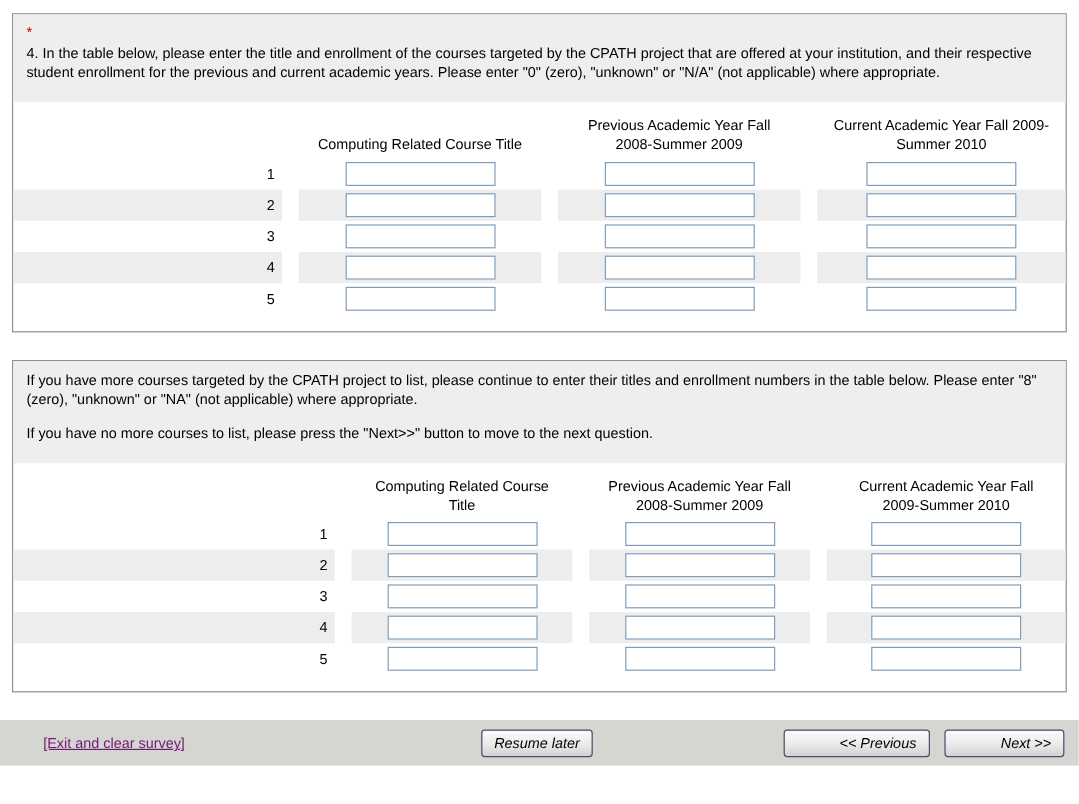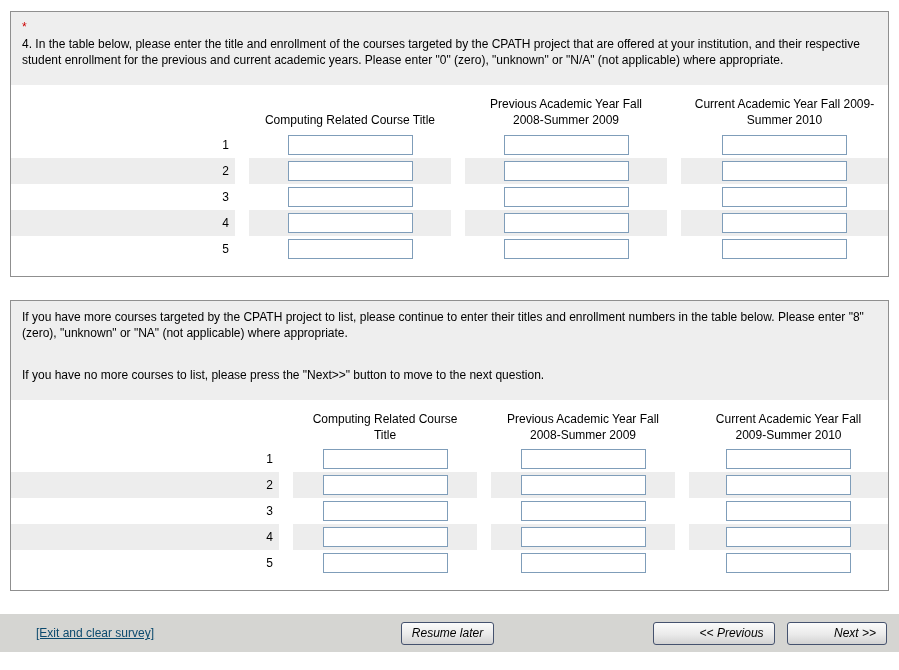--- a/index.html
+++ b/index.html
@@ -19,21 +19,21 @@
     border: 1px solid #8f8f8f;
     background: #ffffff;
     margin-bottom: 23px;
   }
   .qhead {
     background: #eeeeee;
     padding: 8px 11px 16px 11px;
     line-height: 1.4;
   }
   .required { color: #cc0000; line-height: 1.3; }
-  .para2 { margin-top: 25px; }
+  .para2 { margin-top: 11px; }
 
   .tablewrap { padding: 9px 0 14px 0; }
   table.answers {
     width: 100%;
     border-collapse: separate;
     border-spacing: 0;
     table-layout: fixed;
   }
   table.answers th {
     font-weight: normal;
@@ -66,21 +66,21 @@
     height: 38px;
     background: #d5d5d2;
     display: flex;
     align-items: center;
     padding: 0 12px 0 8px;
     box-sizing: border-box;
   }
   .nav-left  { flex: 1; text-align: left; }
   .nav-center{ flex: 1; text-align: center; }
   .nav-right { flex: 1; text-align: right; }
-  .exit-link { color: #0c4a6e; text-decoration: underline; cursor: pointer; padding-left: 28px; }
+  .exit-link { color: #701a75; text-decoration: underline; cursor: pointer; padding-left: 28px; }
   .btn {
     font-family: "Liberation Sans", sans-serif;
     font-size: 12px;
     color: #000000;
     background: linear-gradient(180deg, #fbfbfb 0%, #eaeaea 55%, #d2d2d2 100%);
     border: 1px solid #45526e;
     border-radius: 3px;
     padding: 3px 10px 4px 10px;
     cursor: pointer;
     font-style: italic;

